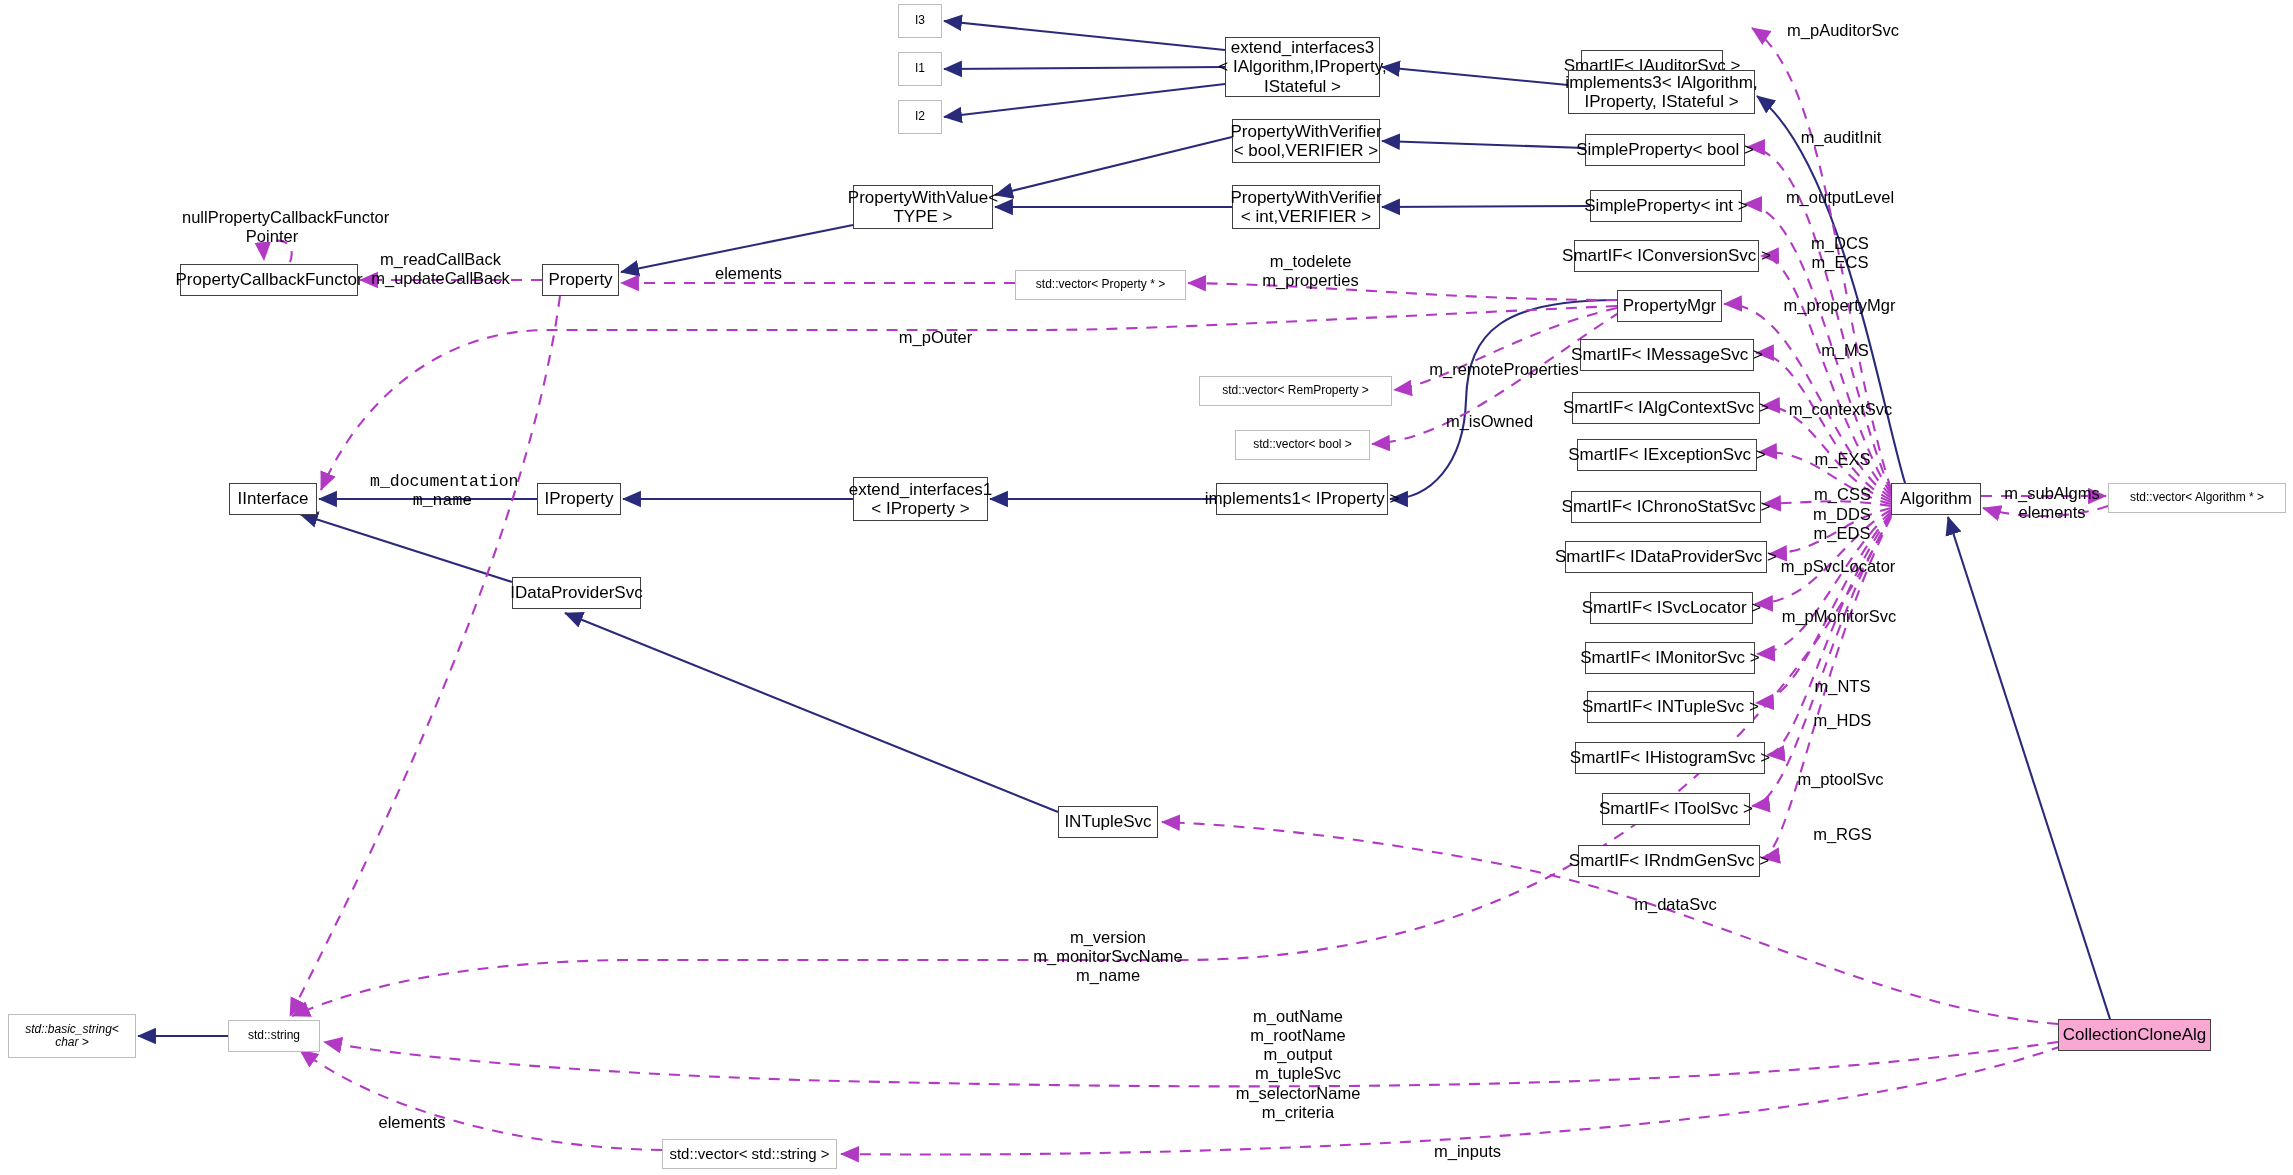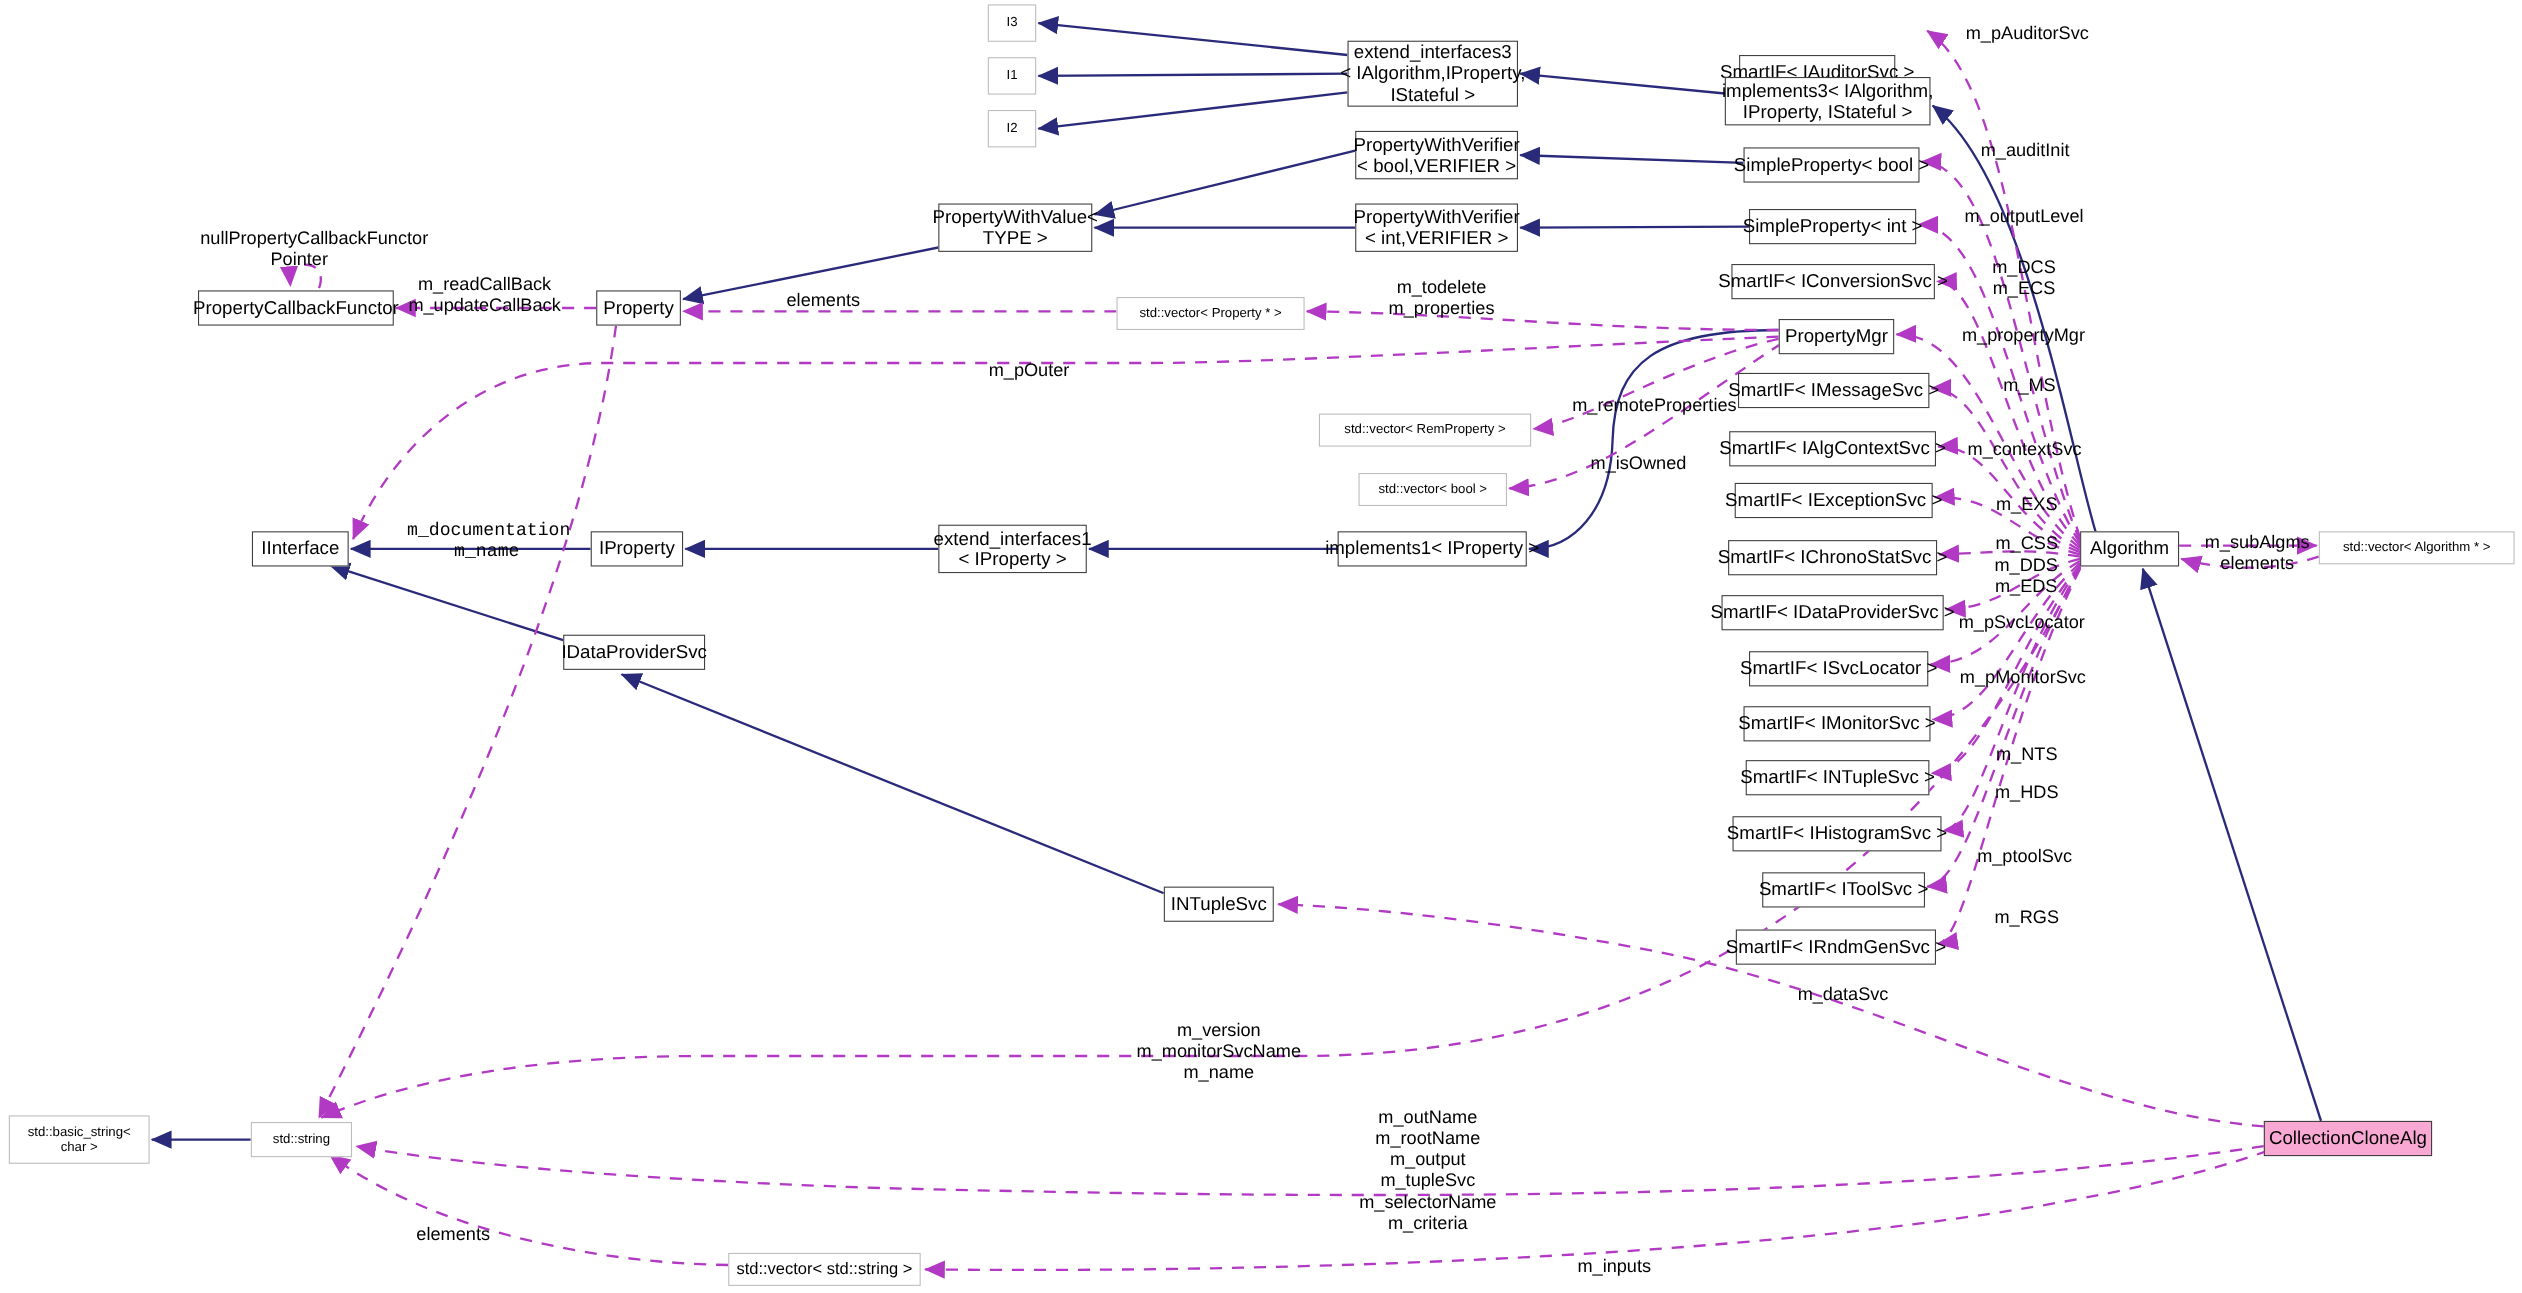--- a/index.html
+++ b/index.html
@@ -212,21 +212,21 @@
 &lt; IProperty &gt;</div>
 
   <div class="node n-strong" style="left:1891px;top:483px;width:90px;height:32px;">Algorithm</div>
   <div class="node n-light" style="left:2108px;top:483px;width:178px;height:30px;">std::vector&lt; Algorithm * &gt;</div>
 
   <div class="node n-strong" style="left:512px;top:577px;width:129px;height:32px;">IDataProviderSvc</div>
   <div class="node n-strong" style="left:1058px;top:806px;width:100px;height:32px;">INTupleSvc</div>
 
   <div class="node n-current" style="left:2058px;top:1019px;width:153px;height:32px;">CollectionCloneAlg</div>
 
-  <div class="node n-light" style="left:8px;top:1014px;width:128px;height:44px;">std::basic_string&lt;
+  <div class="node n-light" style="left:8px;top:1014px;width:128px;height:44px;font-style:italic;">std::basic_string&lt;
 char &gt;</div>
   <div class="node n-light" style="left:228px;top:1020px;width:92px;height:32px;">std::string</div>
   <div class="node n-light" style="left:662px;top:1139px;width:175px;height:30px;font-size:15px;">std::vector&lt; std::string &gt;</div>
 
   <div class="edge-label" style="left:182px;top:208px;width:180px;">nullPropertyCallbackFunctor
 Pointer</div>
   <div class="edge-label" style="left:368px;top:250px;width:145px;">m_readCallBack
 m_updateCallBack</div>
   <div class="edge-label" style="left:711px;top:264px;width:75px;">elements</div>
   <div class="edge-label" style="left:1253px;top:252px;width:115px;">m_todelete

